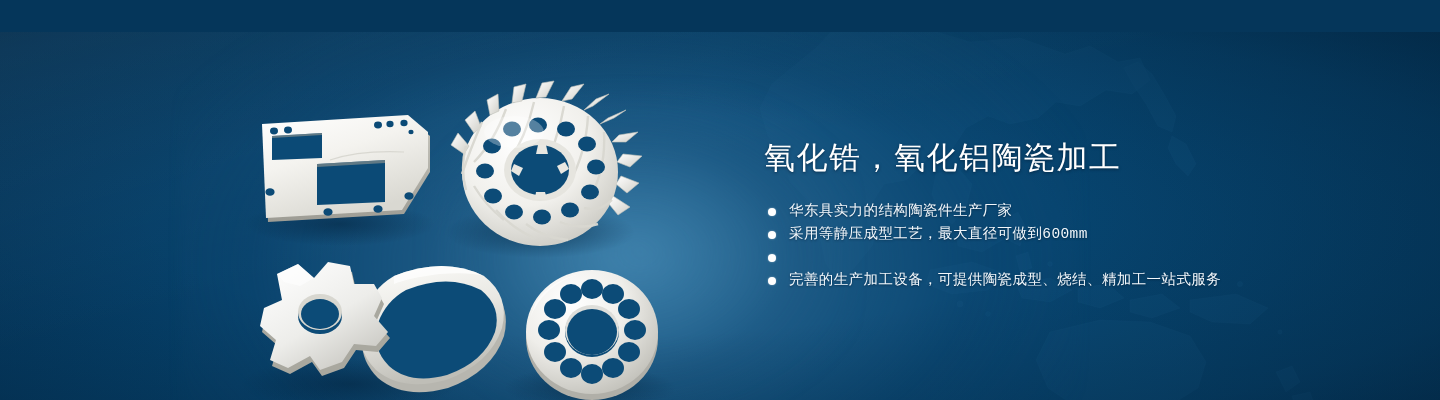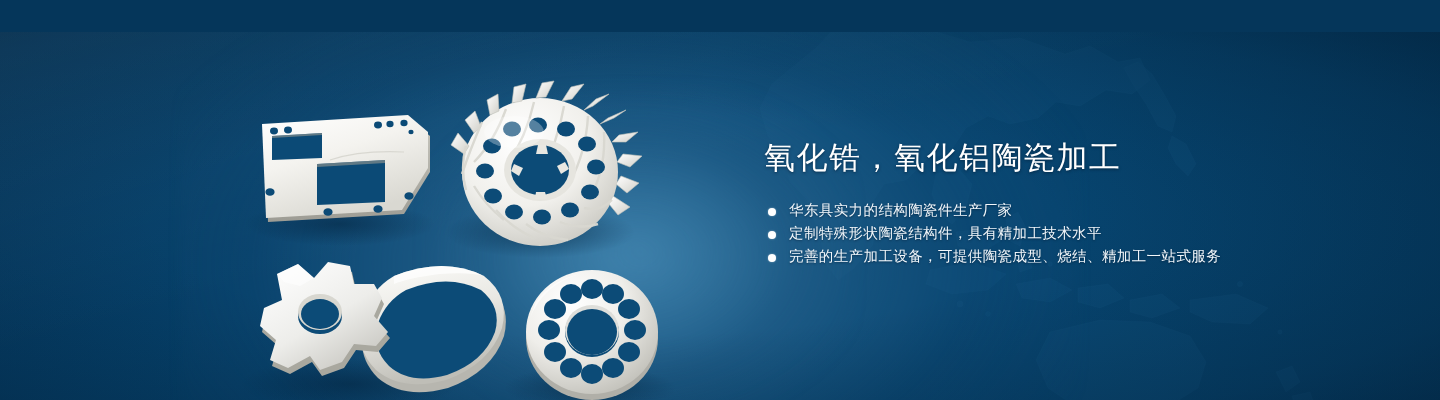--- a/index.html
+++ b/index.html
@@ -336,21 +336,24 @@
   <div class="text-block">
     <div class="headline">氧化锆，氧化铝陶瓷加工</div>
 
     <ul class="bullets">
       <li class="bullet-row">
         <span class="bullet-dot"></span>
         <span class="bullet-text">华东具实力的结构陶瓷件生产厂家</span>
       </li>
       <li class="bullet-row">
         <span class="bullet-dot"></span>
-        <span class="bullet-text">定制特殊形状陶瓷结构件，具有精加工技术水平</span>
+        <span class="bullet-text">采用等静压成型工艺，最大直径可做到600mm</span>
+      </li>
+      <li class="bullet-row">
+        <span class="bullet-dot"></span>
       </li>
       <li class="bullet-row">
         <span class="bullet-dot"></span>
         <span class="bullet-text">完善的生产加工设备，可提供陶瓷成型、烧结、精加工一站式服务</span>
       </li>
     </ul>
   </div>
 
 </div>
 

